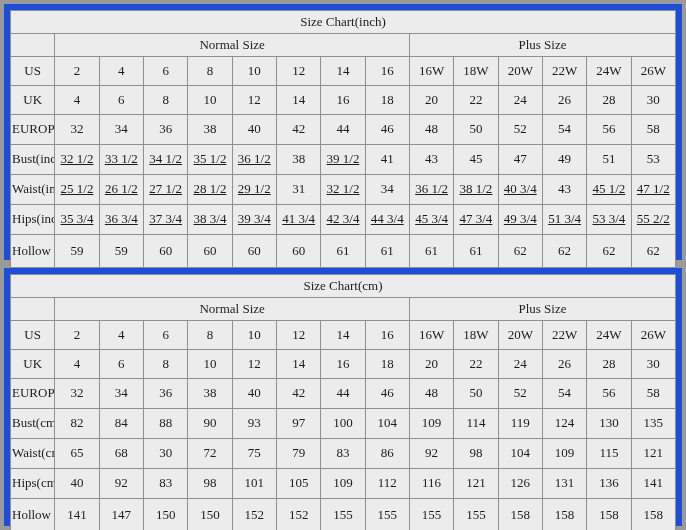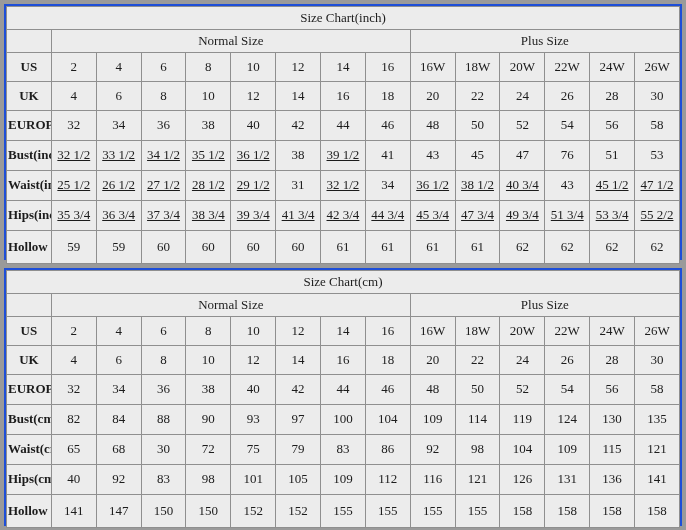--- a/index.html
+++ b/index.html
@@ -14,21 +14,21 @@
     background: #9a9a9a;
     box-sizing: border-box;
     position: relative;
     overflow: hidden;
   }
   .chart-block {
     position: absolute;
     left: 4px;
     width: 678px;
     background: #ececec;
-    border: 2px solid #1d4ed8;
+    border: 6px solid #1d4ed8;
     box-sizing: border-box;
   }
   #block-inch { top: 4px; height: 256px; }
   #block-cm   { top: 268px; height: 258px; }
 
   table.size-table {
     width: 100%;
     height: 100%;
     border-collapse: collapse;
     table-layout: fixed;
@@ -50,21 +50,20 @@
     background: #ececec;
     border-top: none;
     border-left: none;
     border-right: none;
   }
   td.group-head {
     font-size: 15px;
   }
   td.row-label {
     font-size: 14px;
-    font-weight: bold;
   }
   td.blank-corner {
     background: #ececec;
   }
   .small-val { font-size: 12px; text-decoration: underline; }
 </style>
 </head>
 <body>
 
 <div id="page">
@@ -137,21 +136,21 @@
             <td class="small-val">33 1/2</td>
             <td class="small-val">34 1/2</td>
             <td class="small-val">35 1/2</td>
             <td class="small-val">36 1/2</td>
             <td>38</td>
             <td class="small-val">39 1/2</td>
             <td>41</td>
             <td>43</td>
             <td>45</td>
             <td>47</td>
-            <td>76</td>
+            <td>49</td>
             <td>51</td>
             <td>53</td>
           </tr>
           <tr>
             <td class="row-label" style="width: 140px; height: 29px;">Waist(inch)</td>
             <td class="small-val">25 1/2</td>
             <td class="small-val">26 1/2</td>
             <td class="small-val">27 1/2</td>
             <td class="small-val">28 1/2</td>
             <td class="small-val">29 1/2</td>

